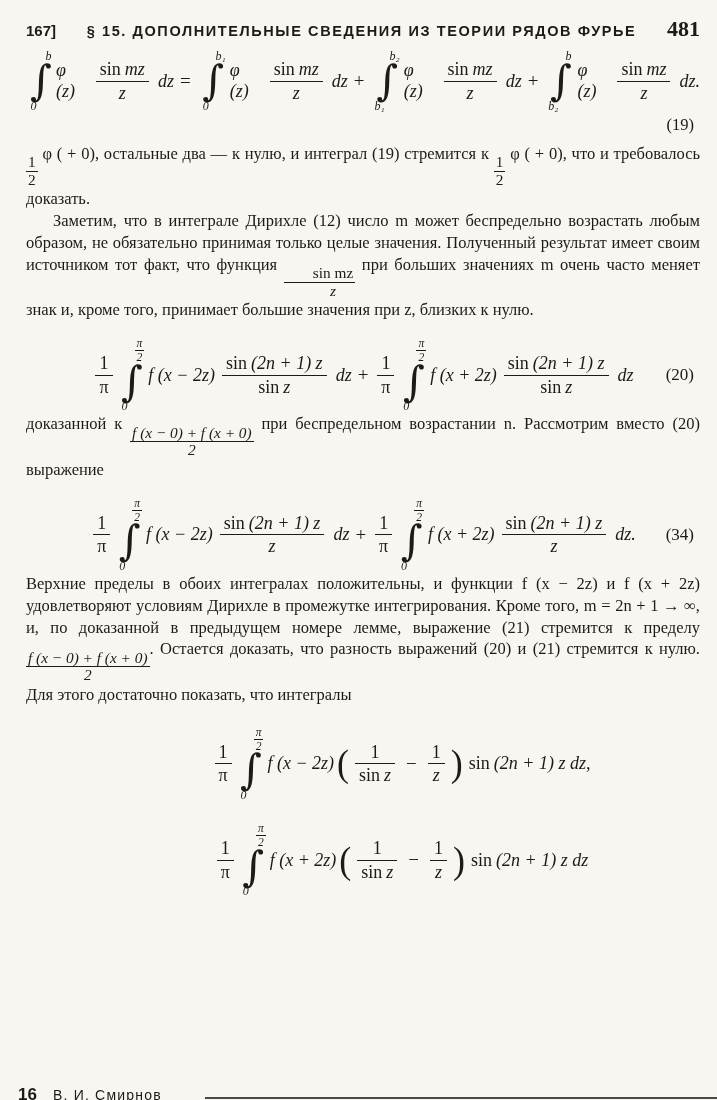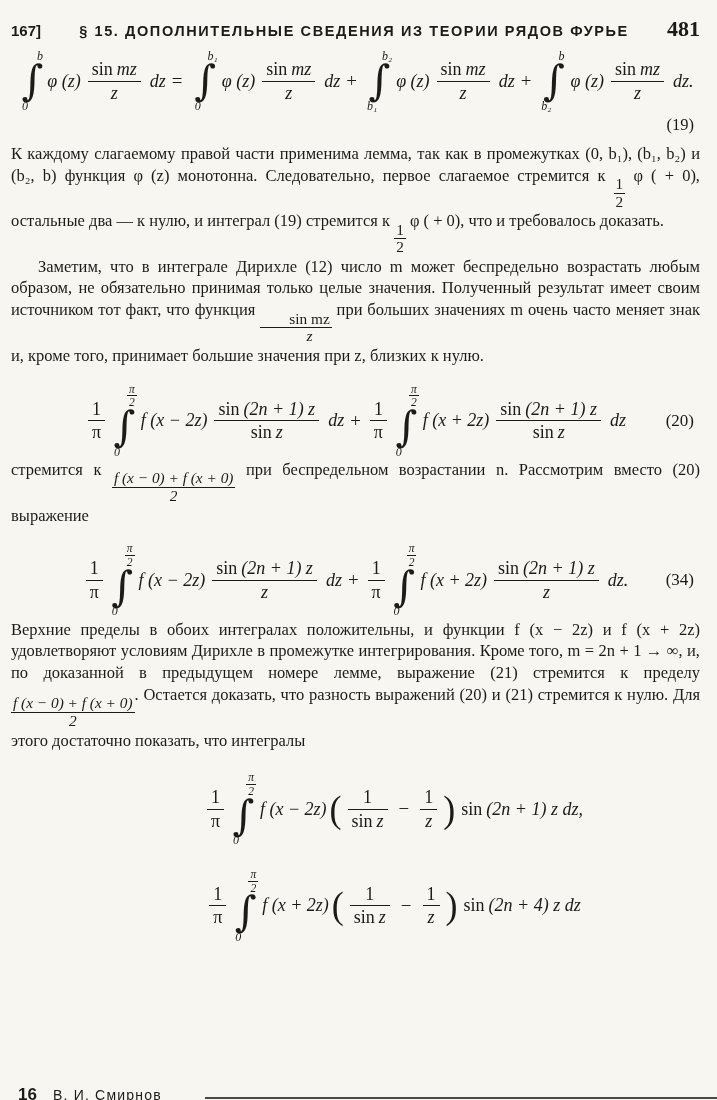--- a/index.html
+++ b/index.html
@@ -1,18 +1,18 @@
 <!DOCTYPE html>
 <html><head>
 <meta charset="utf-8">
 <style>
   html,body{margin:0;padding:0;}
   body{width:717px;height:1100px;background:#f7f6f1;overflow:hidden;}
   .page{position:relative;width:717px;height:1100px;box-sizing:border-box;
-        padding:16px 17px 0 11px;color:#1c1b18;
+        padding:16px 17px 0 26px;color:#1c1b18;
         font-family:"Liberation Serif","DejaVu Serif",serif;font-size:16.5px;}
   
   .hdr{display:flex;align-items:baseline;font-family:"Liberation Sans","DejaVu Sans",sans-serif;font-weight:700;}
   .hdr .left{font-size:15px;}
   .hdr .center{flex:1;text-align:center;font-size:14.5px;letter-spacing:1.6px;}
   .hdr .right{font-size:22px;font-family:"Liberation Serif","DejaVu Serif",serif;}
   
   p.body{margin:0;text-align:justify;line-height:1.32;}
   .indent{text-indent:27px;}
   .mt8{margin-top:8px;}.mt12{margin-top:12px;}.mt16{margin-top:16px;}.mt20{margin-top:20px;}
@@ -117,21 +117,21 @@
       <span class="frac">
         <span class="num"><span class="fn">sin</span><span class="it">mz</span></span>
         <span class="den it">z</span>
       </span>
       <span class="it dz">dz.</span>
     </span>
   </div>
   <div class="eqnum-line">(19)</div>
 
   <p class="body">
-    <span>К каждому слагаемому правой части применима лемма, так как в промежутках (0, b₁), (b₁, b₂) и (b₂, b) функция φ (z) монотонна. Следовательно, первое слагаемое стремится к </span><span class="ifrac">
+    <span class="ifrac">
         <span class="num">1</span>
         <span class="den">2</span>
       </span><span> φ ( + 0), остальные два — к нулю, и интеграл (19) стремится к </span><span class="ifrac">
         <span class="num">1</span>
         <span class="den">2</span>
       </span><span> φ ( + 0), что и требовалось доказать.</span>
   </p>
 
   <p class="body indent mt12">
     <span>Заметим, что в интеграле Дирихле (12) число m может беспредельно возрастать любым образом, не обязательно принимая только целые значения. Полученный результат имеет своим источником тот факт, что функция </span><span class="ifrac">
@@ -180,21 +180,21 @@
       <span class="frac">
         <span class="num"><span class="fn">sin</span><span class="it">(2n + 1) z</span></span>
         <span class="den"><span class="fn">sin</span><span class="it">z</span></span>
       </span>
       <span class="it dz">dz</span>
     </span>
     <span class="eqnum">(20)</span>
   </div>
 
   <p class="body mt12">
-    <span>стремится к </span><span class="ifrac it">
+    <span>доказанной к </span><span class="ifrac it">
         <span class="num">f (x − 0) + f (x + 0)</span>
         <span class="den">2</span>
       </span><span> при беспредельном возрастании n. Рассмотрим вместо (20) выражение</span>
   </p>
 
   <div class="eq mt16">
     <span class="term">
       <span class="frac coef">
           <span class="num">1</span>
           <span class="den">π</span>
@@ -296,21 +296,21 @@
           <span class="num">1</span>
           <span class="den"><span class="fn">sin</span><span class="it">z</span></span>
         </span>
       <span class="op">−</span>
       <span class="frac">
           <span class="num">1</span>
           <span class="den it">z</span>
         </span>
       <span class="bigp">)</span>
       <span class="fn" style="margin-left:5px;">sin</span>
-      <span class="it">(2n + 4) z dz</span>
+      <span class="it">(2n + 1) z dz</span>
     </span>
   </div>
 
   <div class="footer">
     <span class="sig">16</span>
     <span class="name">В. И. Смирнов</span>
   </div>
   <div class="bottom-rule"></div>
 
 </div>

